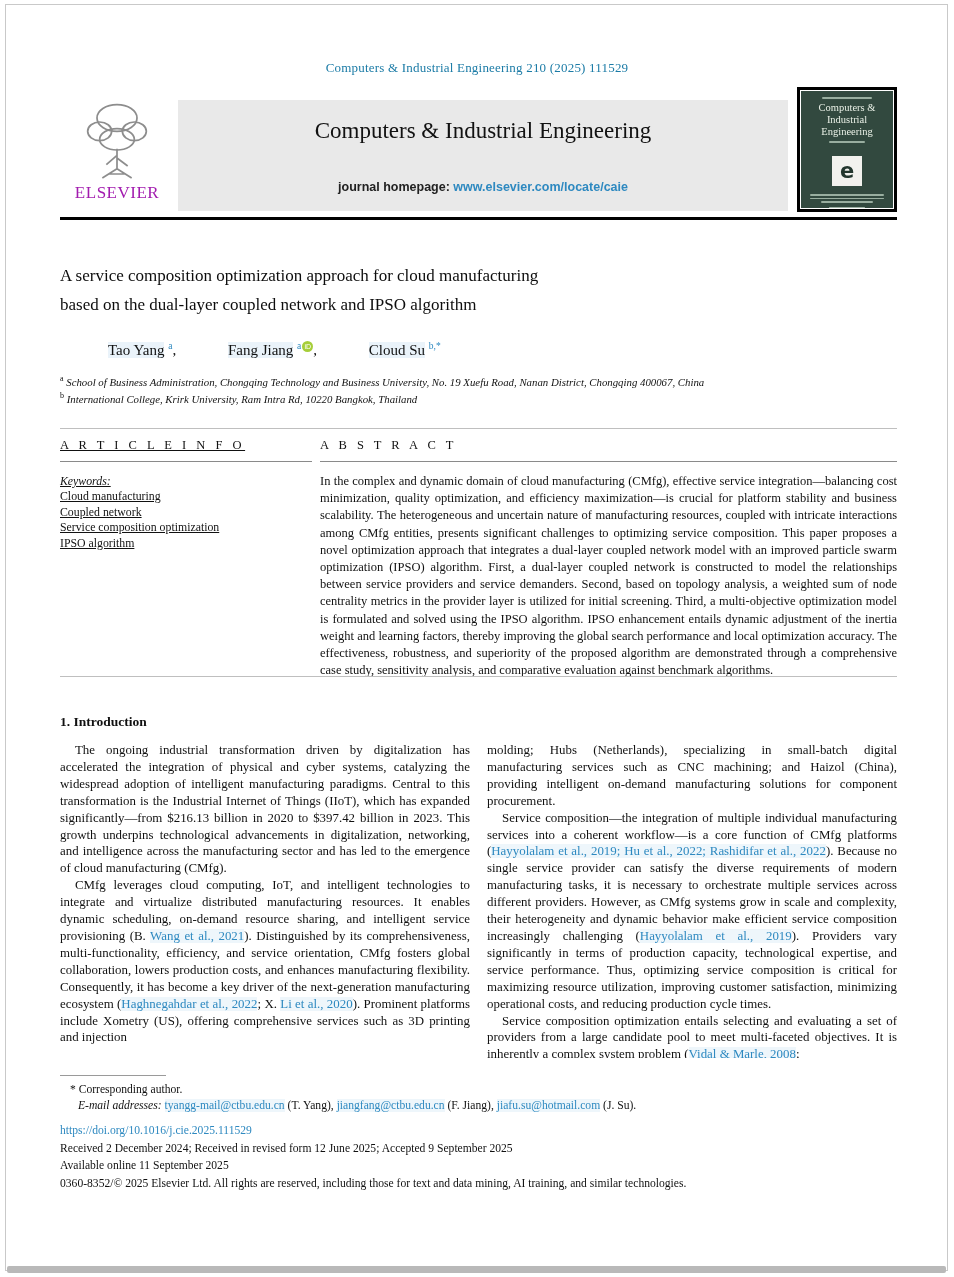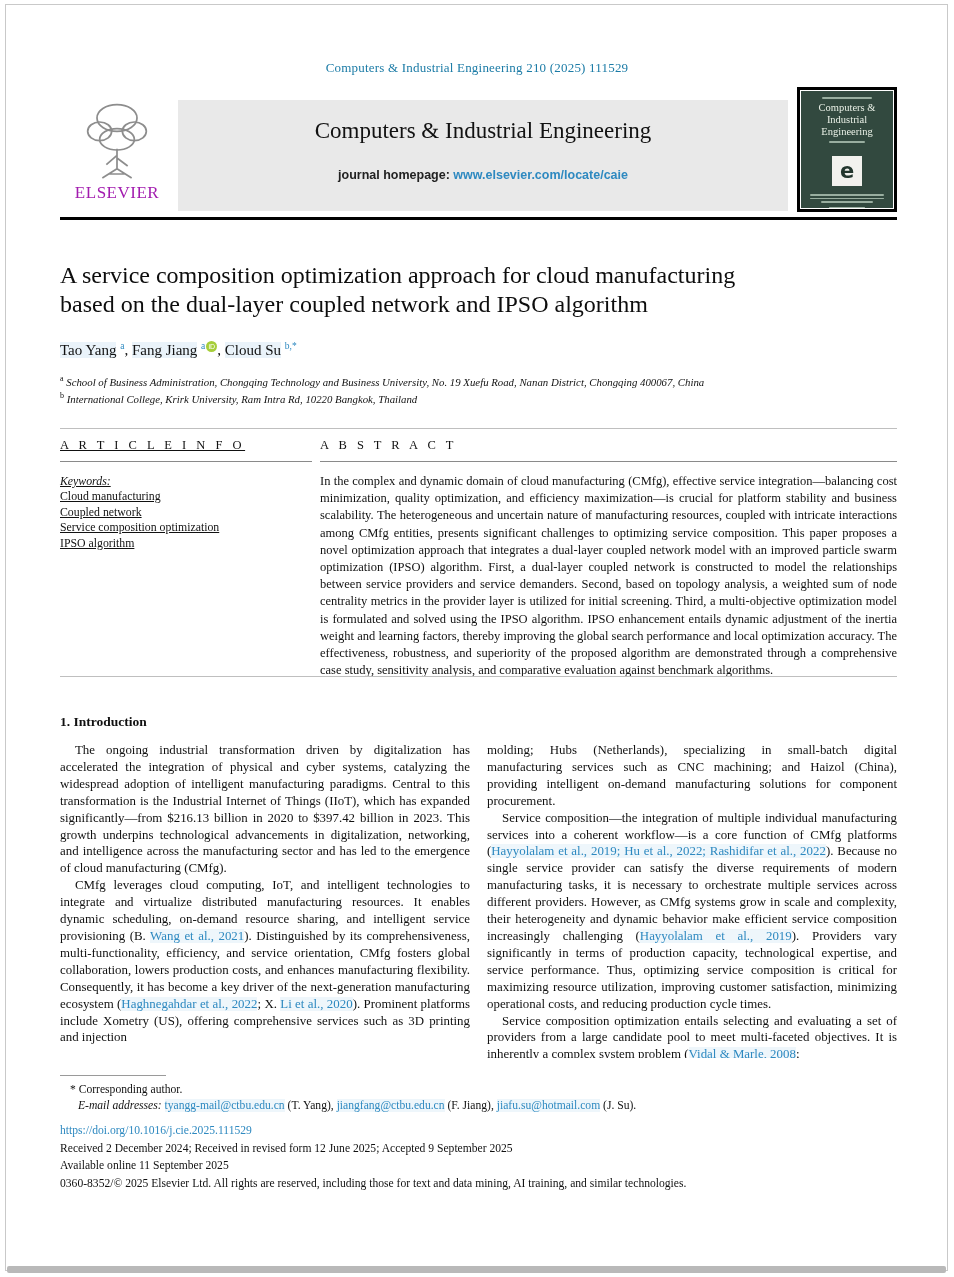--- a/index.html
+++ b/index.html
@@ -14,39 +14,39 @@
 
   
   .masthead{position:absolute;left:60px;top:99px;width:837px;height:113px;}
   .els-logo{position:absolute;left:0;top:0;width:114px;height:113px;text-align:center;}
   .els-logo svg{display:block;margin:0 auto;}
   .els-word{font-family:"Liberation Serif",serif;font-size:17px;color:#e87f1e;letter-spacing:.5px;margin-top:-2px;}
   .mast-box{position:absolute;left:118px;top:1px;width:610px;height:111px;background:#e9e9e9;
         text-align:center;}
   .contents-line{margin-top:9px;font-size:12.5px;color:#222;}
   .mast-title{margin-top:18px;font-size:23px;color:#111;}
-  .homepage-line{margin-top:24px;font-size:12.5px;font-family:"Liberation Sans",sans-serif;font-weight:bold;color:#222;}
+  .homepage-line{margin-top:36px;font-size:12.5px;font-family:"Liberation Sans",sans-serif;font-weight:bold;color:#222;}
   .lnk{color:#2e89c0;cursor:pointer;background:#eef6fb;}
   .lnk-plain{color:#2e89c0;cursor:pointer;}
 
   .cover{position:absolute;right:0px;top:-12px;width:100px;height:125px;background:#000;padding:0;}
   .cover-inner{position:absolute;inset:3px;background:#32493f;border:1px solid #fff;
         display:flex;flex-direction:column;align-items:center;}
   .cover-bar{height:2px;background:#bcd0c2;opacity:.75;border-radius:1px;}
   .cover-title{color:#e9f0e6;font-size:10.5px;line-height:12px;text-align:center;margin-top:3px;}
   .cover-e{margin-top:13px;width:30px;height:30px;background:#f2f2ee;display:flex;align-items:center;justify-content:center;}
   .cover-e span{font-family:"DejaVu Sans",sans-serif;font-weight:bold;font-size:21px;color:#23372e;}
   .cover-lines{margin-top:8px;width:80%;display:flex;flex-direction:column;gap:2px;}
   .cover-lines .cover-bar{height:1.5px;}
 
   .head-rule{position:absolute;left:60px;top:217px;width:837px;height:3px;background:#000;}
 
-  .title{position:absolute;left:60px;top:261px;width:720px;font-size:24px;line-height:29px;color:#0d0d0d;}
+  .title{position:absolute;left:60px;top:261px;width:720px;font-size:17px;line-height:29px;color:#0d0d0d;}
   .authors{position:absolute;left:60px;top:341px;font-size:15px;}
-  .authors .author-name{background:#eaf3fa;}
+  .authors .author-name{background:#eaf3fa;margin-left:48px;}
   .authors sup{font-size:9.5px;color:#2e89c0;}
   .orcid{display:inline-block;width:11px;height:11px;border-radius:50%;background:#a6ce39;color:#fff;
         font-family:"Liberation Sans",sans-serif;font-size:7px;line-height:11px;text-align:center;vertical-align:super;margin-left:1px;}
   .affils{position:absolute;left:60px;top:372px;font-size:10.8px;font-style:italic;line-height:14px;color:#111;}
   .affils sup{font-style:normal;font-size:8px;}
 
   .info-top-rule{position:absolute;left:60px;top:428px;width:837px;height:1px;background:#bfbfbf;}
   .colhead{font-family:"Liberation Serif",serif;font-size:12.5px;letter-spacing:3.5px;color:#111;}
   .article-info{position:absolute;left:60px;top:438px;width:252px;text-decoration:underline;}
   .article-info .rule{margin-top:8px;height:1px;background:#8a8a8a;width:100%;}

